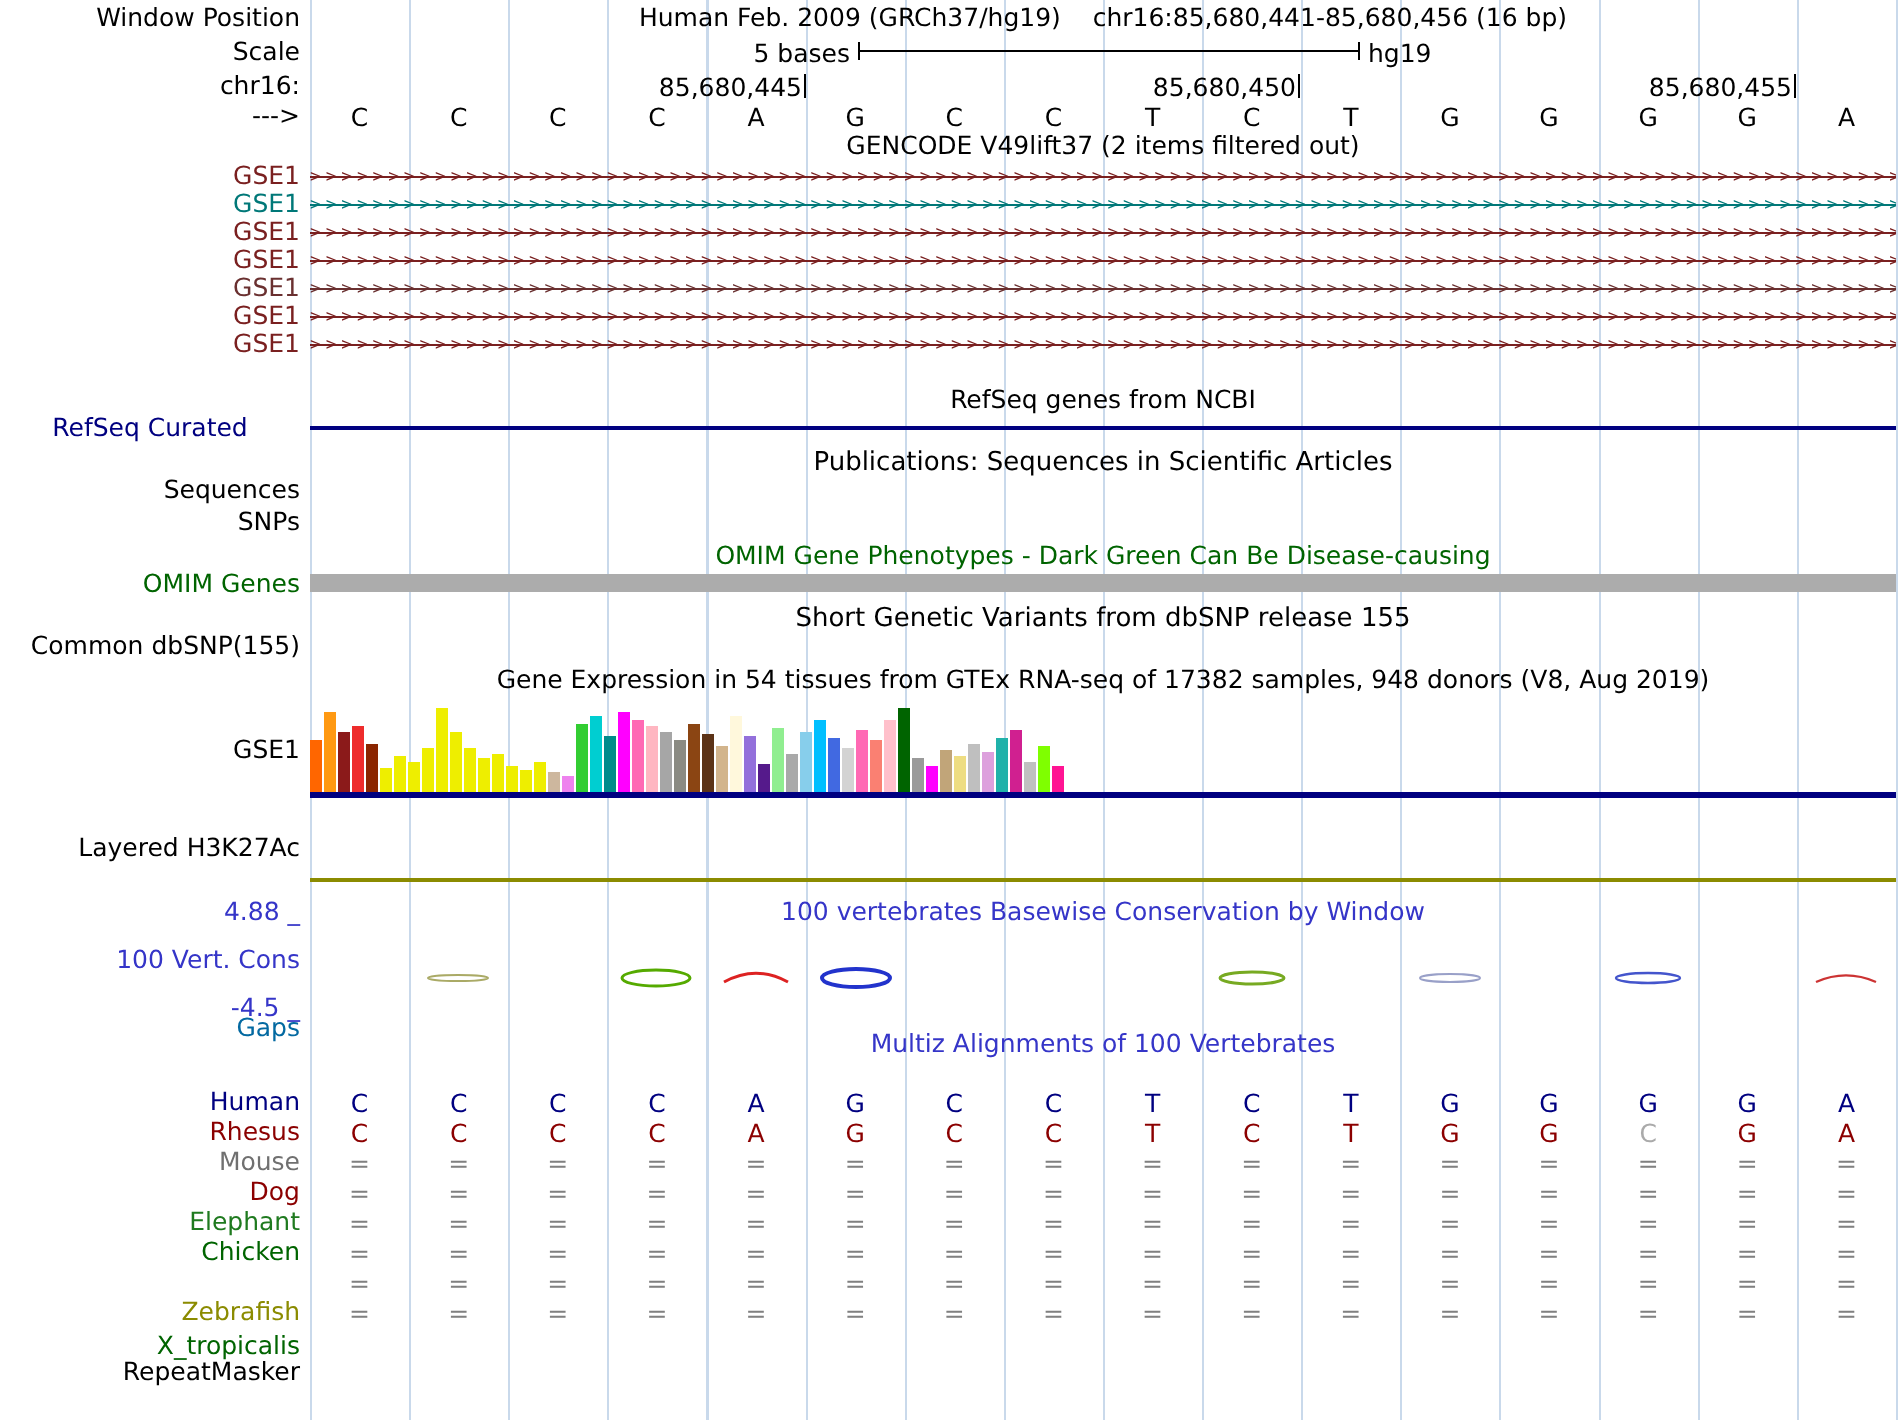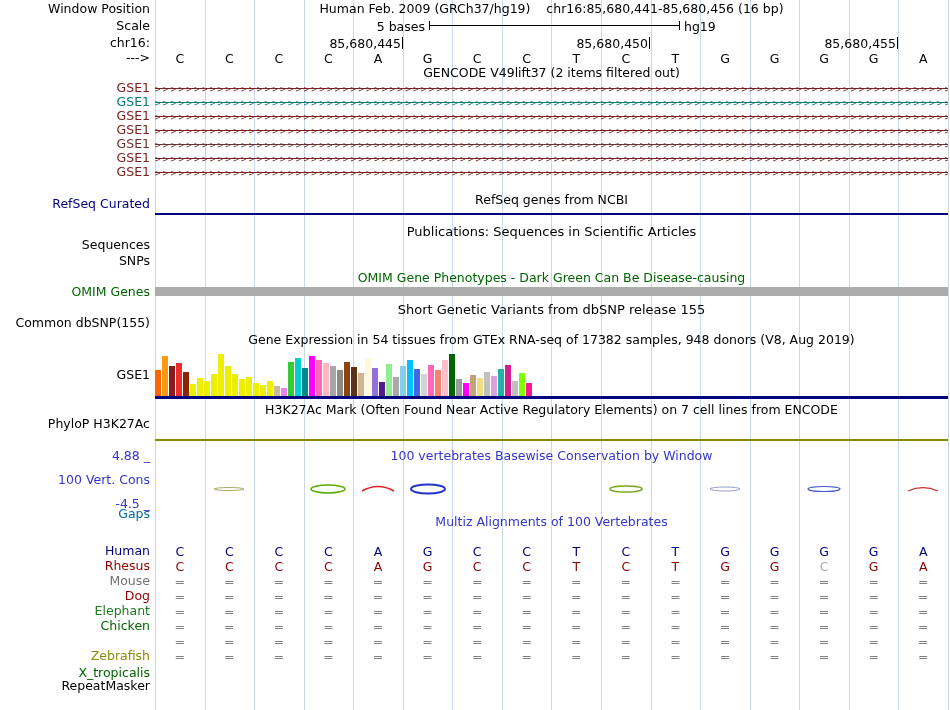--- a/index.html
+++ b/index.html
@@ -112,21 +112,21 @@
         <span class="achars">&gt;&gt;&gt;&gt;&gt;&gt;&gt;&gt;&gt;&gt;&gt;&gt;&gt;&gt;&gt;&gt;&gt;&gt;&gt;&gt;&gt;&gt;&gt;&gt;&gt;&gt;&gt;&gt;&gt;&gt;&gt;&gt;&gt;&gt;&gt;&gt;&gt;&gt;&gt;&gt;&gt;&gt;&gt;&gt;&gt;&gt;&gt;&gt;&gt;&gt;&gt;&gt;&gt;&gt;&gt;&gt;&gt;&gt;&gt;&gt;&gt;&gt;&gt;&gt;&gt;&gt;&gt;&gt;&gt;&gt;&gt;&gt;&gt;&gt;&gt;&gt;&gt;&gt;&gt;&gt;&gt;&gt;&gt;&gt;&gt;&gt;&gt;&gt;&gt;&gt;&gt;&gt;&gt;&gt;&gt;&gt;&gt;&gt;&gt;&gt;&gt;&gt;&gt;&gt;&gt;&gt;&gt;&gt;&gt;&gt;</span>
       </div>
       <div class="lbl" style="top: 165px; color: rgb(122, 32, 32);">GSE1</div>
       <div class="arrow-row" style="top: 166px; color: rgb(122, 32, 32);">
         <div class="aline"></div>
         <span class="achars">&gt;&gt;&gt;&gt;&gt;&gt;&gt;&gt;&gt;&gt;&gt;&gt;&gt;&gt;&gt;&gt;&gt;&gt;&gt;&gt;&gt;&gt;&gt;&gt;&gt;&gt;&gt;&gt;&gt;&gt;&gt;&gt;&gt;&gt;&gt;&gt;&gt;&gt;&gt;&gt;&gt;&gt;&gt;&gt;&gt;&gt;&gt;&gt;&gt;&gt;&gt;&gt;&gt;&gt;&gt;&gt;&gt;&gt;&gt;&gt;&gt;&gt;&gt;&gt;&gt;&gt;&gt;&gt;&gt;&gt;&gt;&gt;&gt;&gt;&gt;&gt;&gt;&gt;&gt;&gt;&gt;&gt;&gt;&gt;&gt;&gt;&gt;&gt;&gt;&gt;&gt;&gt;&gt;&gt;&gt;&gt;&gt;&gt;&gt;&gt;&gt;&gt;&gt;&gt;&gt;&gt;&gt;&gt;&gt;&gt;</span>
       </div>
     </div>
 
   <div class="title" style="top:193px">RefSeq genes from NCBI</div>
-  <div class="lbl" style="top: 197px; color: rgb(0, 0, 128);">RefSeq Curated</div>
+  <div class="lbl" style="top: 207px; color: rgb(0, 0, 128); text-align: center;">RefSeq Curated</div>
   <div id="refseq-line" style="background: rgb(0, 0, 128);"></div>
 
   <div class="title title-sm" style="top:225px">Publications: Sequences in Scientific Articles</div>
   <div class="lbl" style="top:238px">Sequences</div>
   <div class="lbl" style="top:254px">SNPs</div>
 
   <div class="title" style="top: 271px; color: rgb(0, 100, 0);">OMIM Gene Phenotypes - Dark Green Can Be Disease-causing</div>
   <div class="lbl" style="top: 285px; color: rgb(0, 100, 0);">OMIM Genes</div>
   <div id="omim-bar" style="background: rgb(172, 172, 172);"></div>
 
@@ -186,22 +186,21 @@
       <div class="gbar" style="height: 24px; background: rgb(191, 191, 191);"></div>
       <div class="gbar" style="height: 20px; background: rgb(221, 160, 221);"></div>
       <div class="gbar" style="height: 27px; background: rgb(32, 178, 170);"></div>
       <div class="gbar" style="height: 31px; background: rgb(208, 32, 144);"></div>
       <div class="gbar" style="height: 15px; background: rgb(192, 192, 192);"></div>
       <div class="gbar" style="height: 23px; background: rgb(127, 255, 0);"></div>
       <div class="gbar" style="height: 13px; background: rgb(255, 20, 147);"></div>
     </div>
   <div id="navy-line" style="background: rgb(0, 0, 128);"></div>
 
-  <div class="title" style="top:403px">H3K27Ac Mark (Often Found Near Active Regulatory Elements) on 7 cell lines from ENCODE</div>
-  <div class="lbl" style="top:417px">PhyloP H3K27Ac</div>
+  <div class="lbl" style="top:417px">Layered H3K27Ac</div>
   <div id="olive-line" style="background: rgb(139, 139, 0);"></div>
 
   <div class="lbl" style="top: 449px; color: rgb(53, 53, 200);">4.88 _</div>
   <div class="title" style="top: 449px; color: rgb(53, 53, 200);">100 vertebrates Basewise Conservation by Window</div>
   <div class="lbl" style="top: 473px; color: rgb(53, 53, 200);">100 Vert. Cons</div>
   <svg id="phylop-svg" width="793" height="36" viewBox="0 0 793 36">
       <ellipse cx="74" cy="18" rx="15" ry="1.5" fill="none" stroke="#AAAA66" stroke-width="1"></ellipse>
       <ellipse cx="173" cy="18" rx="17" ry="4" fill="none" stroke="#55AA00" stroke-width="1.5"></ellipse>
       <path d="M 207 20 Q 223 11.2 239 20" fill="none" stroke="#DD2222" stroke-width="1.5"></path>
       <ellipse cx="273" cy="18" rx="17" ry="4.5" fill="none" stroke="#2233CC" stroke-width="2"></ellipse>

